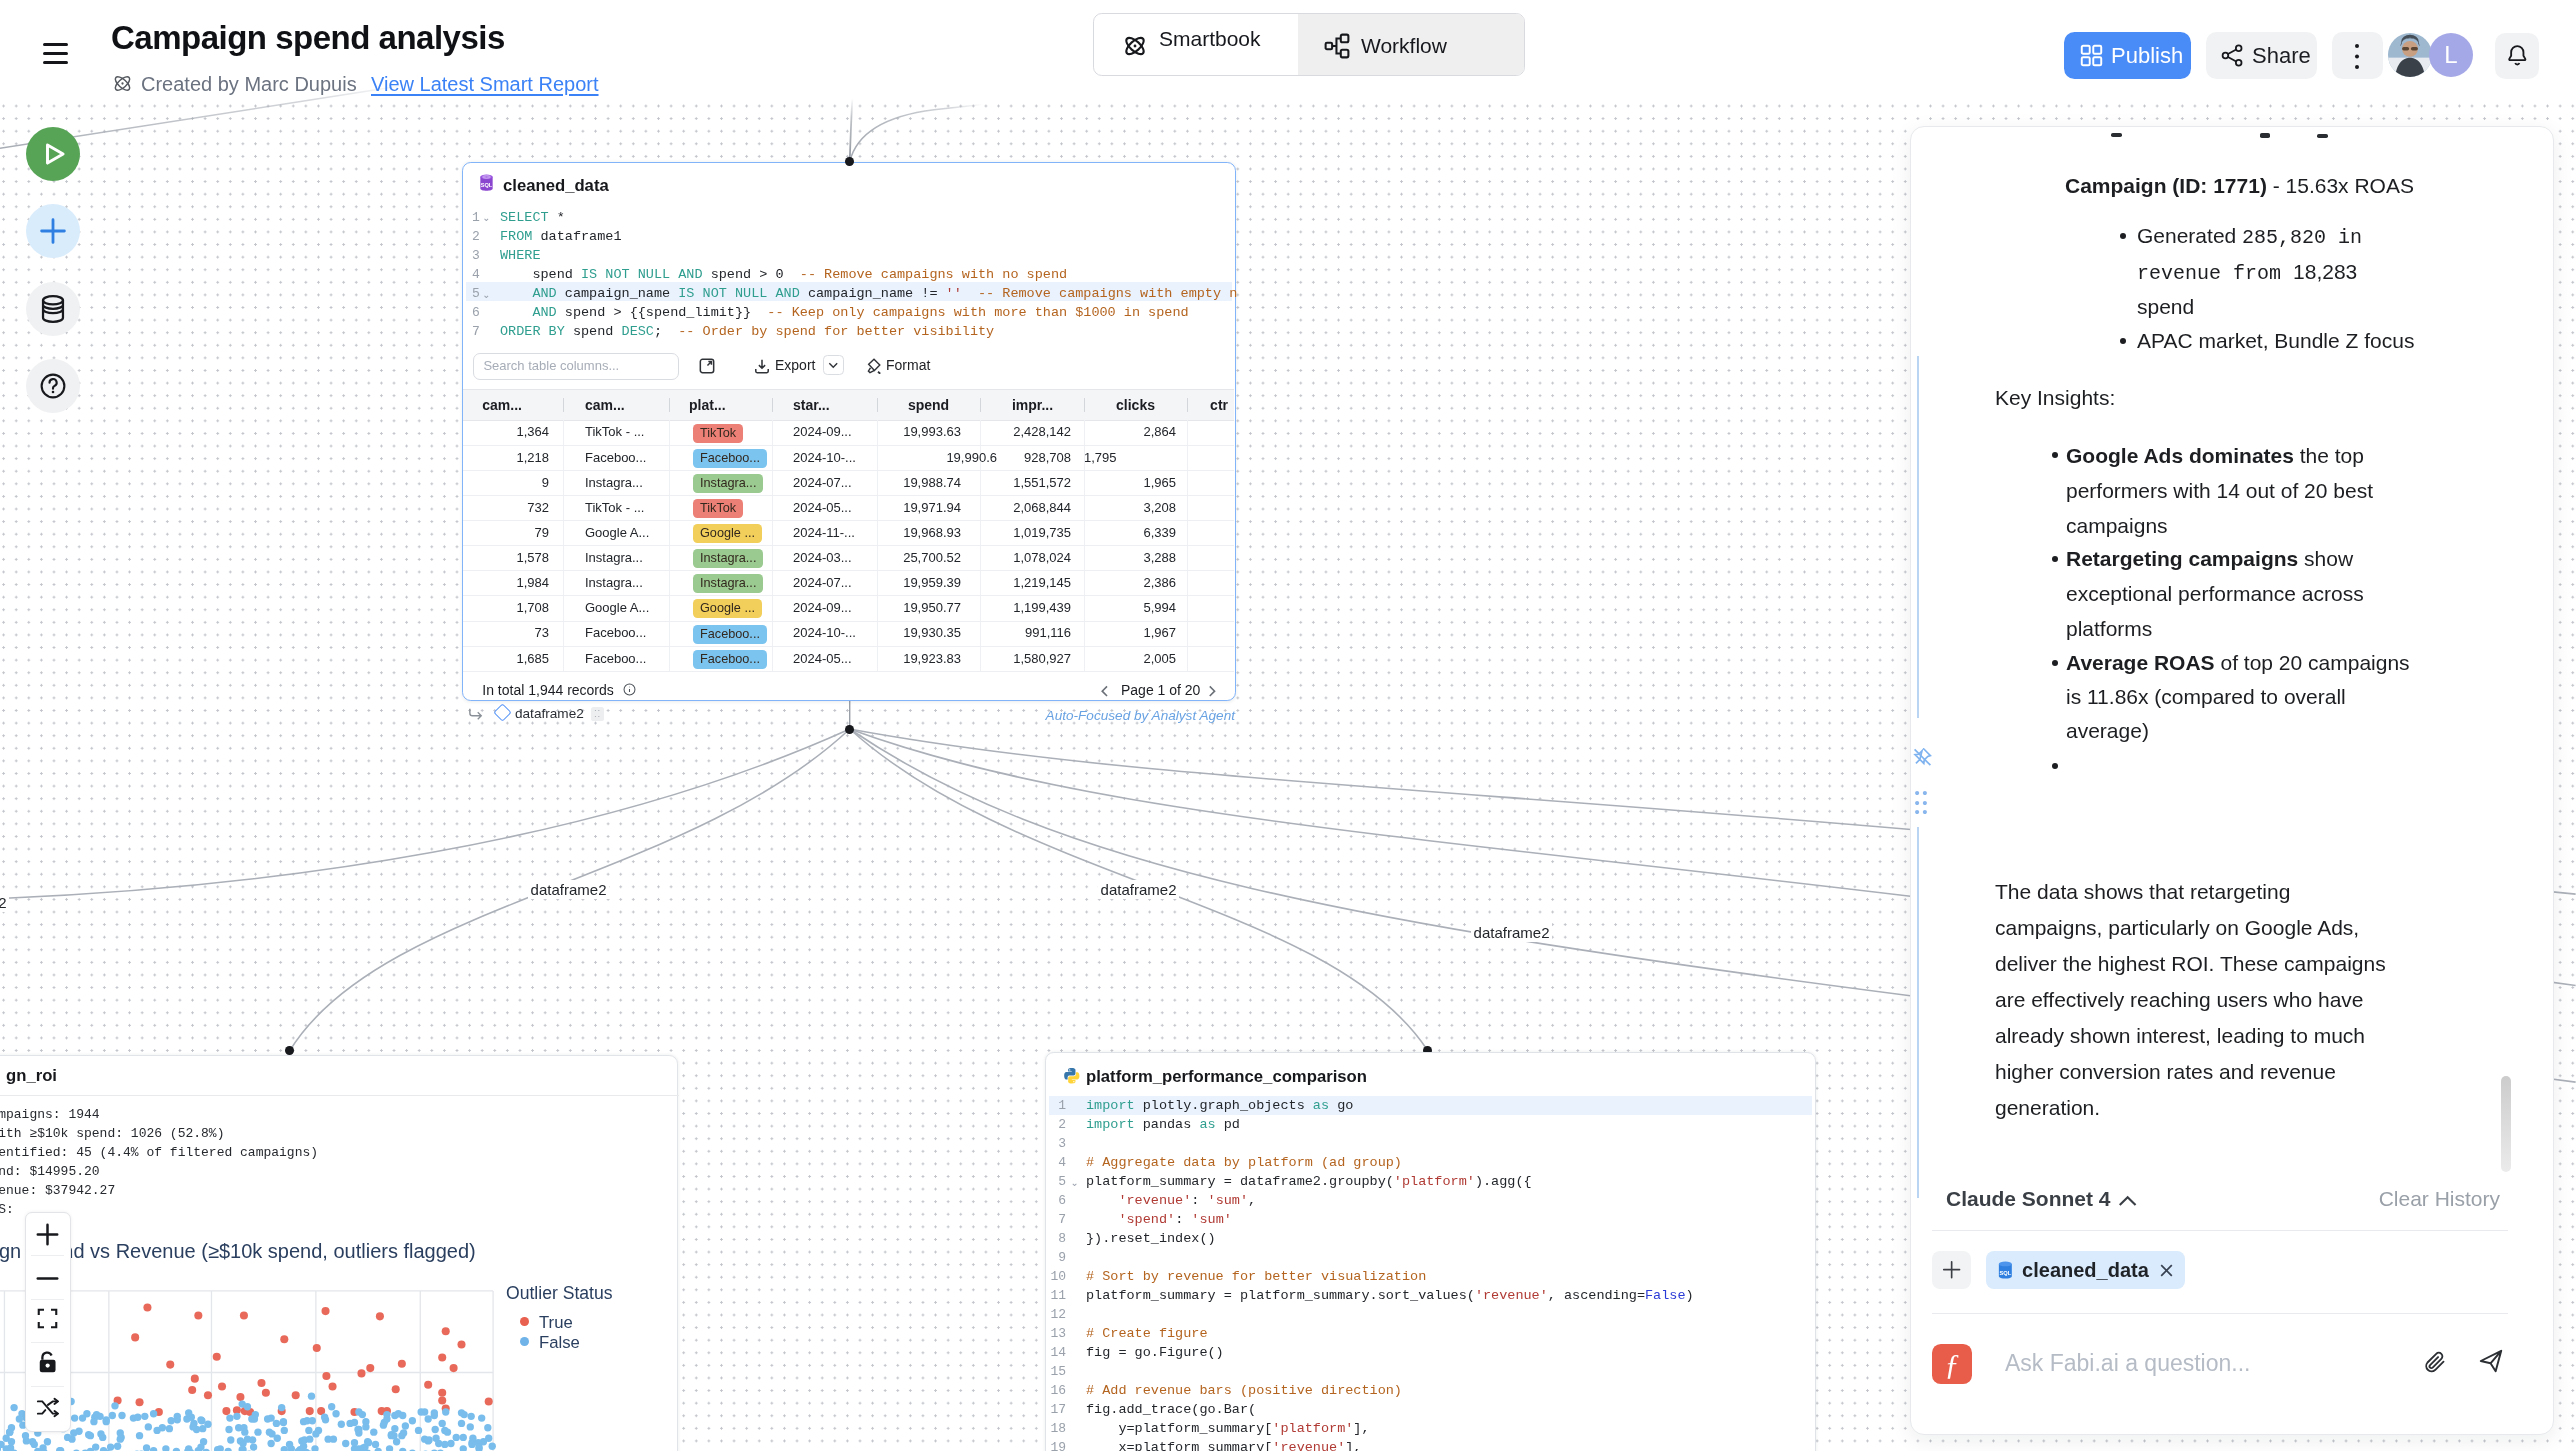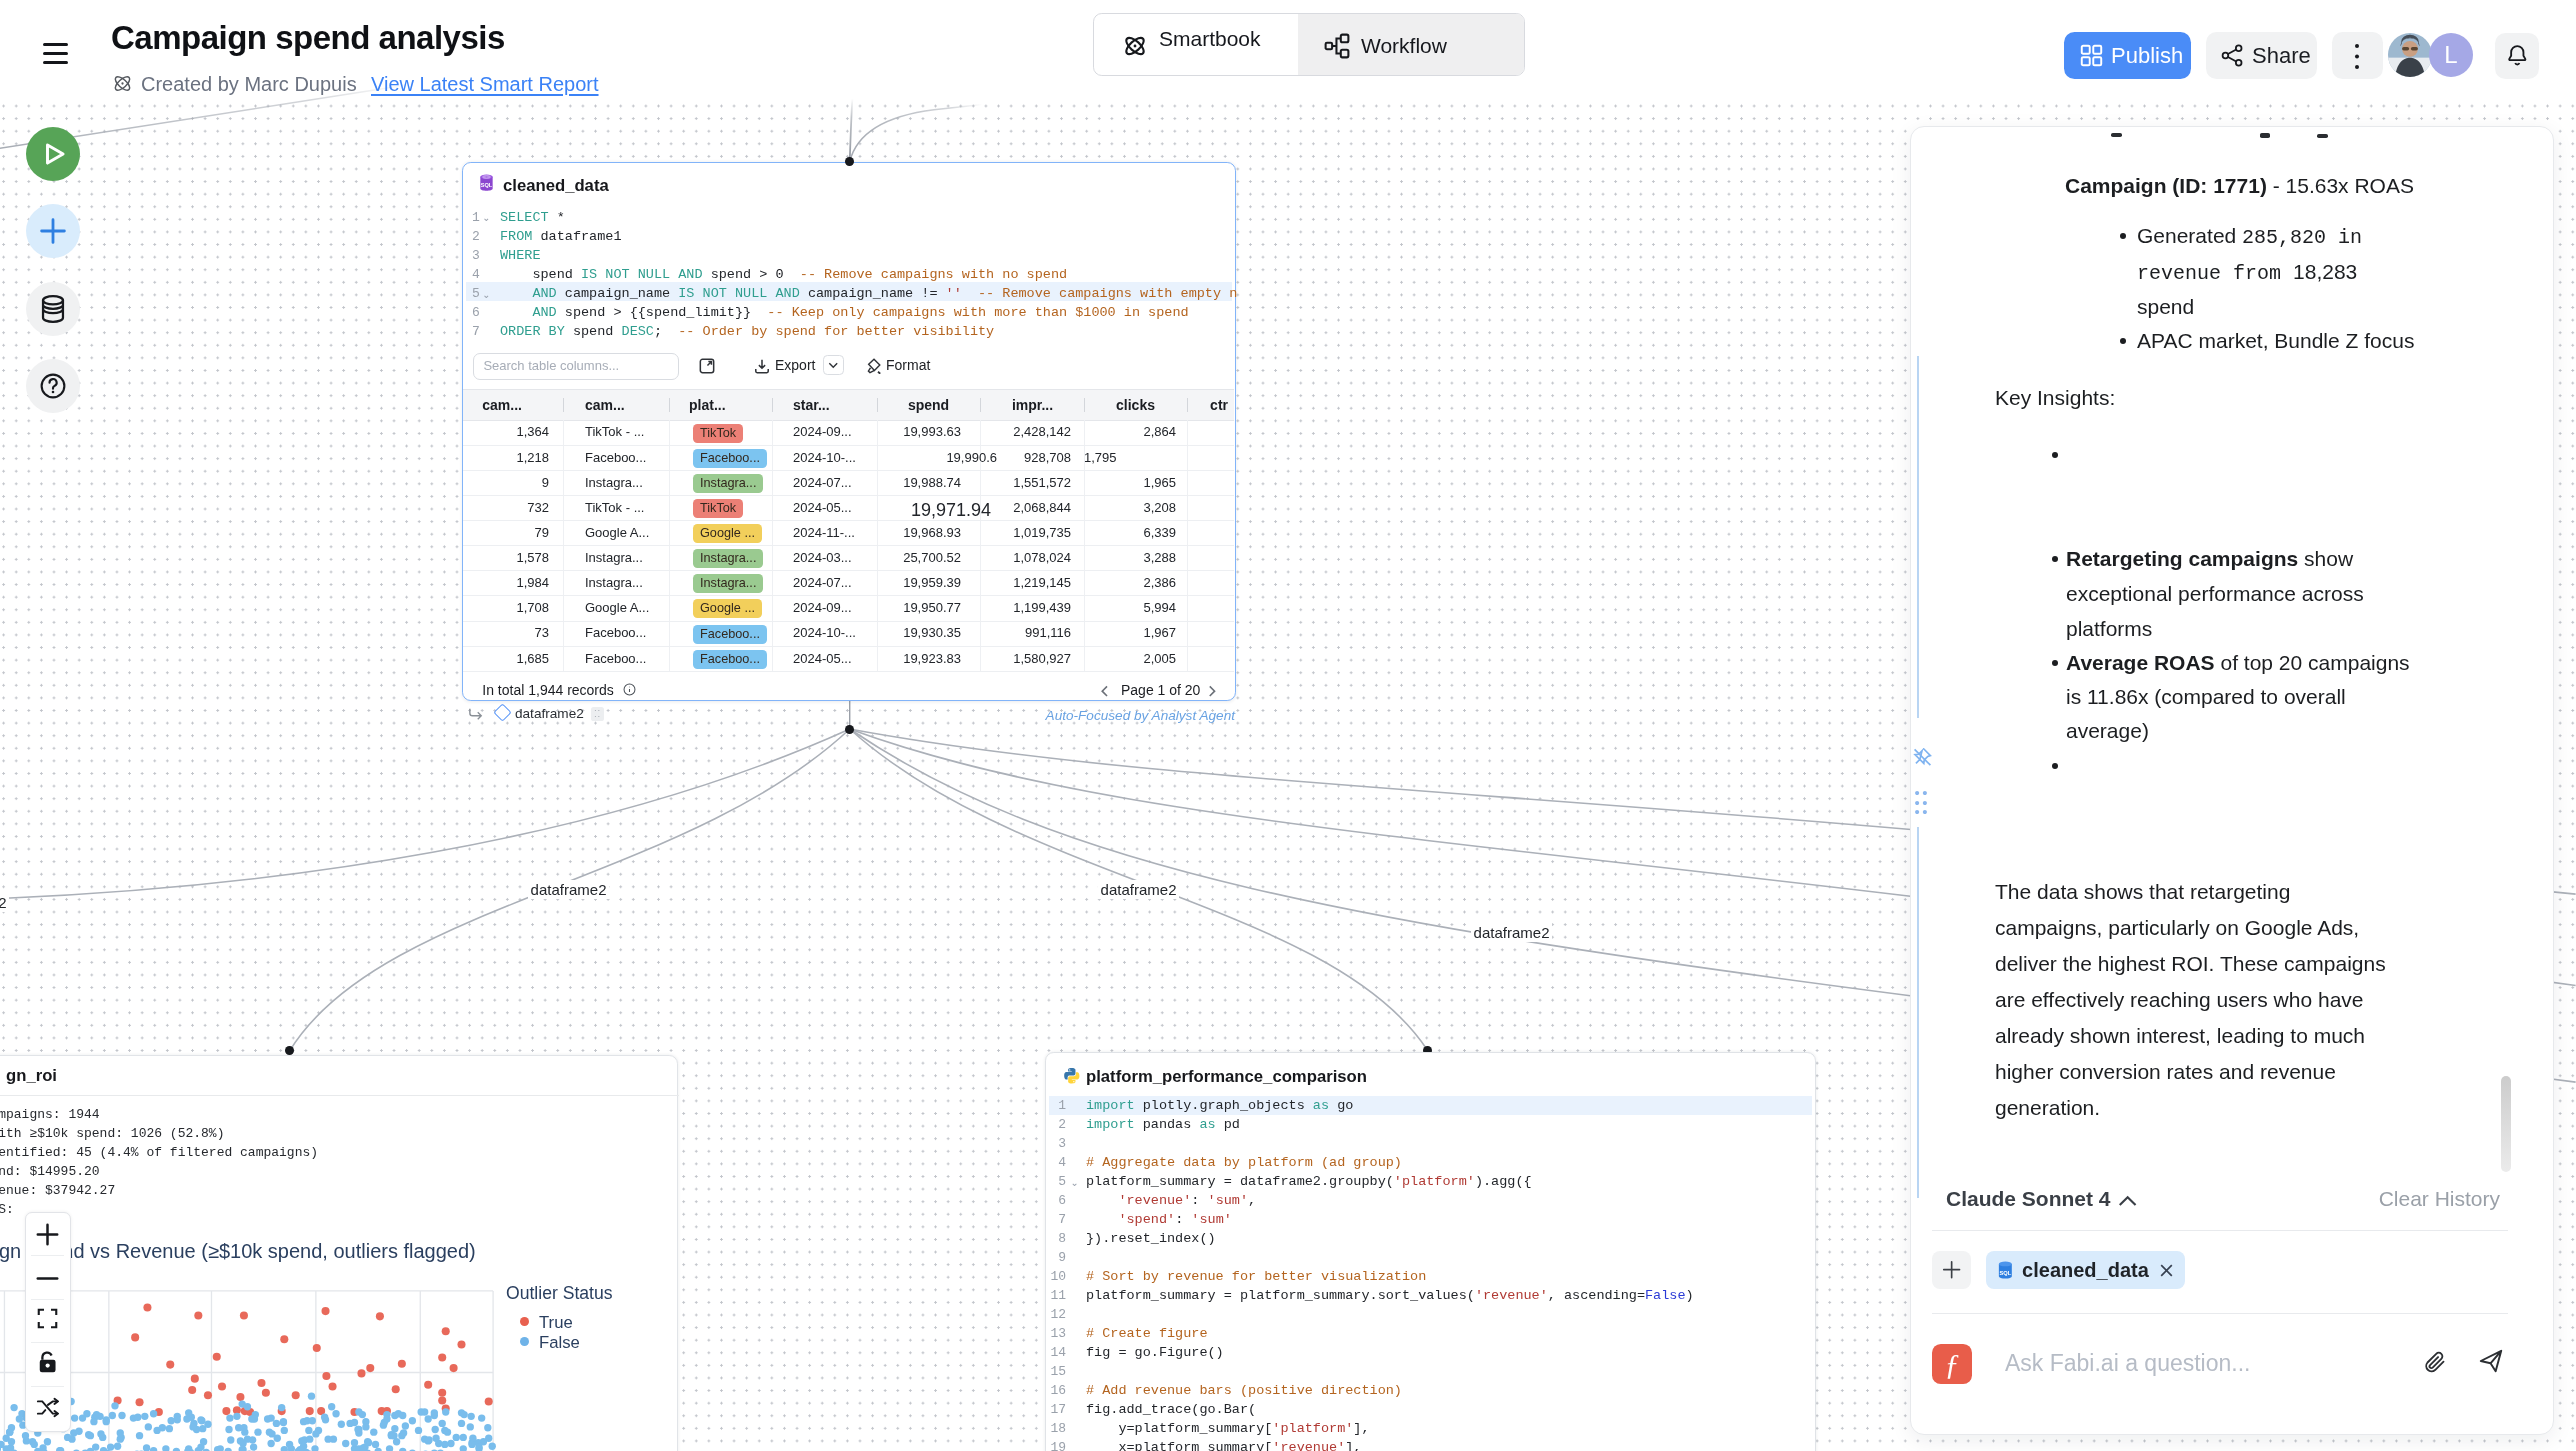--- a/index.html
+++ b/index.html
@@ -151,21 +151,21 @@
 <div class="abs pill" style="left:230px;top:311px;background:#9aca90;">Instagra...</div>
 <div class="abs" style="left:330px;top:312px;font-size:13px;color:#22252a;">2024-07...</div>
 <div class="abs" style="left:414px;top:312px;width:84px;text-align:right;font-size:13px;color:#22252a;">19,988.74</div>
 <div class="abs" style="left:517px;top:312px;width:91px;text-align:right;font-size:13px;color:#22252a;">1,551,572</div>
 <div class="abs" style="left:621px;top:312px;width:92px;text-align:right;font-size:13px;color:#22252a;">1,965</div>
 <div class="abs" style="left:0;top:357px;width:771px;height:0.9px;background:#edeff2;"></div>
 <div class="abs" style="left:0px;top:337px;width:86px;text-align:right;font-size:13px;color:#22252a;">732</div>
 <div class="abs" style="left:122px;top:337px;font-size:13px;color:#22252a;">TikTok - ...</div>
 <div class="abs pill" style="left:230px;top:336px;background:#ec8076;">TikTok</div>
 <div class="abs" style="left:330px;top:337px;font-size:13px;color:#22252a;">2024-05...</div>
-<div class="abs" style="left:414px;top:337px;width:84px;text-align:right;font-size:18px;color:#22252a;margin-left:30px;">19,971.94</div>
+<div class="abs" style="left:414px;top:337px;width:84px;text-align:right;font-size:13px;color:#22252a;">19,971.94</div>
 <div class="abs" style="left:517px;top:337px;width:91px;text-align:right;font-size:13px;color:#22252a;">2,068,844</div>
 <div class="abs" style="left:621px;top:337px;width:92px;text-align:right;font-size:13px;color:#22252a;">3,208</div>
 <div class="abs" style="left:0;top:382px;width:771px;height:0.9px;background:#edeff2;"></div>
 <div class="abs" style="left:0px;top:362px;width:86px;text-align:right;font-size:13px;color:#22252a;">79</div>
 <div class="abs" style="left:122px;top:362px;font-size:13px;color:#22252a;">Google A...</div>
 <div class="abs pill" style="left:230px;top:361px;background:#f2cf5b;">Google ...</div>
 <div class="abs" style="left:330px;top:362px;font-size:13px;color:#22252a;">2024-11-...</div>
 <div class="abs" style="left:414px;top:362px;width:84px;text-align:right;font-size:13px;color:#22252a;">19,968.93</div>
 <div class="abs" style="left:517px;top:362px;width:91px;text-align:right;font-size:13px;color:#22252a;">1,019,735</div>
 <div class="abs" style="left:621px;top:362px;width:92px;text-align:right;font-size:13px;color:#22252a;">6,339</div>
@@ -974,20 +974,21 @@
   <div class="abs" style="left:209px;top:211px;width:6.2px;height:6.2px;border-radius:50%;background:#1c1e21;"></div>
   <div class="abs" style="left:226px;top:97px;">Generated <span class="mono" style="font-size:20px;">285,820 in</span></div>
   <div class="abs" style="left:226px;top:133px;"><span class="mono" style="font-size:20px;">revenue from </span>18,283</div>
   <div class="abs" style="left:226px;top:168px;">spend</div>
   <div class="abs" style="left:226px;top:202px;">APAC market, Bundle Z focus</div>
   <div class="abs" style="left:84px;top:259px;">Key Insights:</div>
   <div class="abs" style="left:141px;top:325px;width:6.2px;height:6.2px;border-radius:50%;background:#1c1e21;"></div>
   <div class="abs" style="left:141px;top:429px;width:6.2px;height:6.2px;border-radius:50%;background:#1c1e21;"></div>
   <div class="abs" style="left:141px;top:533px;width:6.2px;height:6.2px;border-radius:50%;background:#1c1e21;"></div>
   <div class="abs" style="left:141px;top:636px;width:6.2px;height:6.2px;border-radius:50%;background:#1c1e21;"></div>
+  <div class="abs" style="left:155px;top:311px;line-height:35px;"><b>Google Ads dominates</b> the top<br>performers with 14 out of 20 best<br>campaigns</div>
   <div class="abs" style="left:155px;top:414px;line-height:35px;"><b>Retargeting campaigns</b> show<br>exceptional performance across<br>platforms</div>
   <div class="abs" style="left:155px;top:519px;line-height:34px;"><b>Average ROAS</b> of top 20 campaigns<br>is 11.86x (compared to overall<br>average)</div>
   <div class="abs" style="left:84px;top:747px;line-height:36px;">The data shows that retargeting<br>campaigns, particularly on Google Ads,<br>deliver the highest ROI. These campaigns<br>are effectively reaching users who have<br>already shown interest, leading to much<br>higher conversion rates and revenue<br>generation.</div>
   <div class="abs" style="left:6.2px;top:229px;width:2.2px;height:362px;background:#b9d5f3;"></div>
   <div class="abs" style="left:6.2px;top:700px;width:2.2px;height:371px;background:#b9d5f3;"></div>
   <svg class="abs" style="left:0px;top:618px" width="23" height="24.6" viewBox="0 0 26 28" fill="none" stroke="#7fb3f0" stroke-width="1.9">
     <path d="M14 4 l8 8 l-3 1 l-4 4 l-0.5 4 l-4.5-4.5 L5.5 21 M10 16.5 l-5.5-5.5 l4-0.5 l4-4 Z"></path>
     <path d="M4 5 L22 23"></path>
   </svg>
   <div class="abs" style="left:3.5px;top:661px;width:21px;height:32px;color:#8ab6ee;font-size:15px;line-height:9.7px;letter-spacing:2.6px;">••<br>••<br>••</div>

